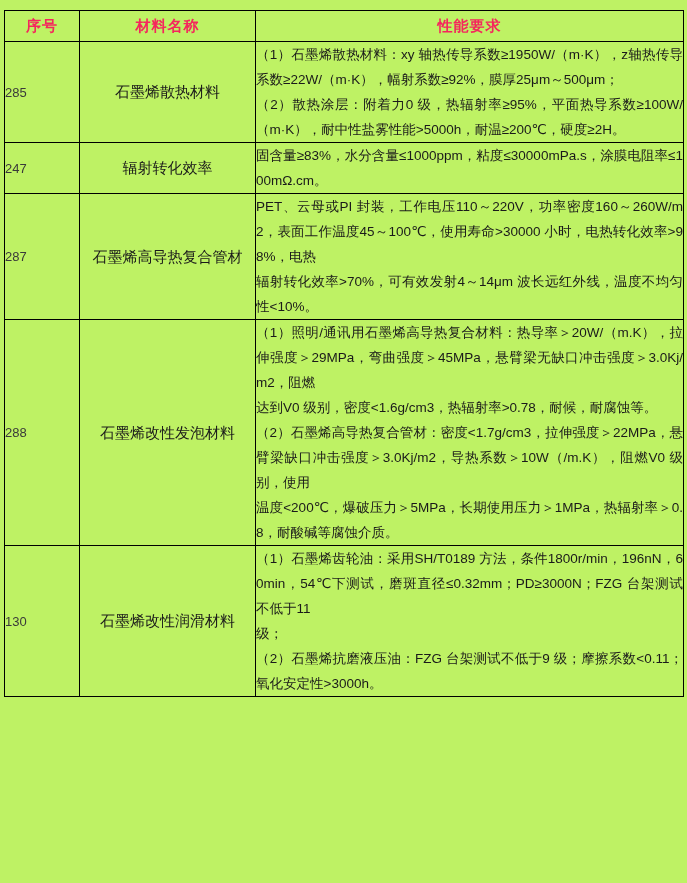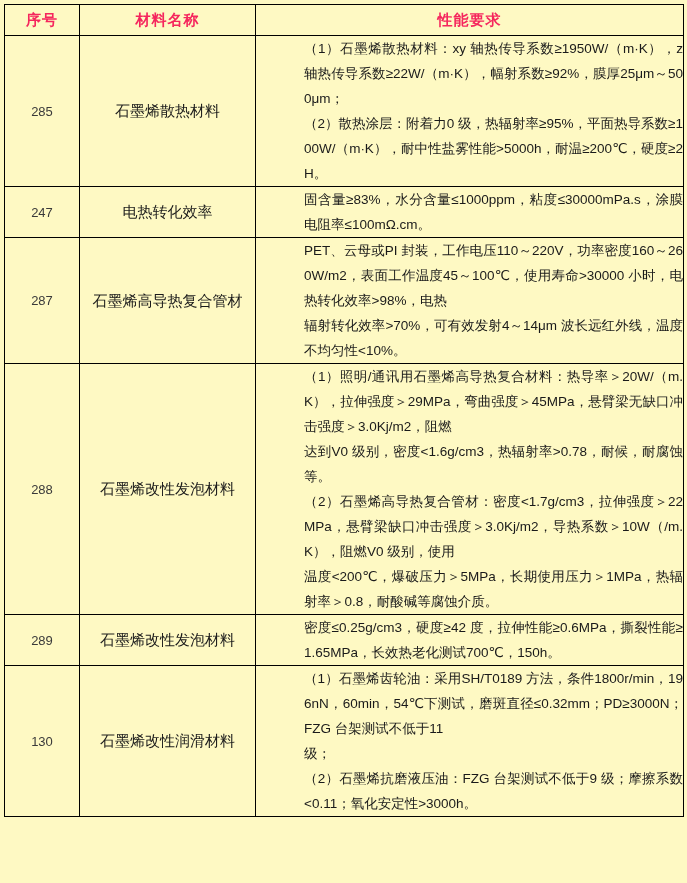--- a/index.html
+++ b/index.html
@@ -10,23 +10,23 @@
   body {
     width: 687px;
     height: 883px;
     overflow: hidden;
     font-family: "Liberation Sans", "DejaVu Sans", sans-serif;
   }
   .page {
     position: relative;
     width: 687px;
     height: 883px;
-    background: #fef9c3;
+    background: #bef264;
     box-sizing: border-box;
-    padding: 4px 4px 0 4px;
+    padding: 10px 4px 0 4px;
   }
   table.spec-table {
     border-collapse: collapse;
     width: 679px;
     table-layout: fixed;
     border: 1px solid #000000;
   }
   table.spec-table td, table.spec-table th {
     border: 1px solid #000000;
     vertical-align: middle;
@@ -44,21 +44,21 @@
     font-weight: bold;
     font-size: 15px;
     letter-spacing: 1px;
     height: 30px;
     line-height: 30px;
     font-family: "Liberation Sans", "DejaVu Sans", sans-serif;
   }
 
   
   .no-cell {
-    text-align: center;
+    text-align: left;
     font-size: 13px;
     color: #3a3a3a;
     font-family: "Liberation Sans", "DejaVu Sans", sans-serif;
   }
 
   
   .name-cell {
     text-align: center;
     font-size: 15px;
     color: #1a1a1a;
@@ -80,21 +80,20 @@
     margin: 0;
     text-align: justify;
     text-justify: inter-ideograph;
   }
   
   .req-cell, .name-cell {
     word-break: break-all;
   }
   .req-cell p, .name-cell div {
     font-family: "Liberation Sans", "DejaVu Sans", sans-serif;
-    margin-left: 48px;
   }
 </style>
 </head>
 <body>
 
 <div class="page">
   <table class="spec-table">
     <colgroup>
       <col class="c-no">
       <col class="c-name">
@@ -113,21 +112,21 @@
         <td class="no-cell">285</td>
         <td class="name-cell">石墨烯散热材料</td>
         <td class="req-cell">
           <p>（1）石墨烯散热材料：xy 轴热传导系数≥1950W/（m·K），z轴热传导系数≥22W/（m·K），幅射系数≥92%，膜厚25μm～500μm；</p>
           <p>（2）散热涂层：附着力0 级，热辐射率≥95%，平面热导系数≥100W/（m·K），耐中性盐雾性能&gt;5000h，耐温≥200℃，硬度≥2H。</p>
         </td>
       </tr>
 
       <tr>
         <td class="no-cell">247</td>
-        <td class="name-cell">电热转化效率</td>
+        <td class="name-cell">辐射转化效率</td>
         <td class="req-cell">
           <p>固含量≥83%，水分含量≤1000ppm，粘度≤30000mPa.s，涂膜电阻率≤100mΩ.cm。</p>
         </td>
       </tr>
 
       <tr>
         <td class="no-cell">287</td>
         <td class="name-cell">石墨烯高导热复合管材</td>
         <td class="req-cell">
           <p>PET、云母或PI 封装，工作电压110～220V，功率密度160～260W/m2，表面工作温度45～100℃，使用寿命&gt;30000 小时，电热转化效率&gt;98%，电热</p>
@@ -139,27 +138,20 @@
         <td class="no-cell">288</td>
         <td class="name-cell">石墨烯改性发泡材料</td>
         <td class="req-cell">
           <p>（1）照明/通讯用石墨烯高导热复合材料：热导率＞20W/（m.K），拉伸强度＞29MPa，弯曲强度＞45MPa，悬臂梁无缺口冲击强度＞3.0Kj/m2，阻燃</p>
           <p>达到V0 级别，密度&lt;1.6g/cm3，热辐射率&gt;0.78，耐候，耐腐蚀等。</p>
           <p>（2）石墨烯高导热复合管材：密度&lt;1.7g/cm3，拉伸强度＞22MPa，悬臂梁缺口冲击强度＞3.0Kj/m2，导热系数＞10W（/m.K），阻燃V0 级别，使用</p>
           <p>温度&lt;200℃，爆破压力＞5MPa，长期使用压力＞1MPa，热辐射率＞0.8，耐酸碱等腐蚀介质。</p>
         </td>
       </tr>
 
-      <tr>
-        <td class="no-cell">289</td>
-        <td class="name-cell">石墨烯改性发泡材料</td>
-        <td class="req-cell">
-          <p>密度≤0.25g/cm3，硬度≥42 度，拉伸性能≥0.6MPa，撕裂性能≥1.65MPa，长效热老化测试700℃，150h。</p>
-        </td>
-      </tr>
 
       <tr>
         <td class="no-cell">130</td>
         <td class="name-cell">石墨烯改性润滑材料</td>
         <td class="req-cell">
           <p>（1）石墨烯齿轮油：采用SH/T0189 方法，条件1800r/min，196nN，60min，54℃下测试，磨斑直径≤0.32mm；PD≥3000N；FZG 台架测试不低于11</p>
           <p>级；</p>
           <p>（2）石墨烯抗磨液压油：FZG 台架测试不低于9 级；摩擦系数&lt;0.11；氧化安定性&gt;3000h。</p>
         </td>
       </tr>

